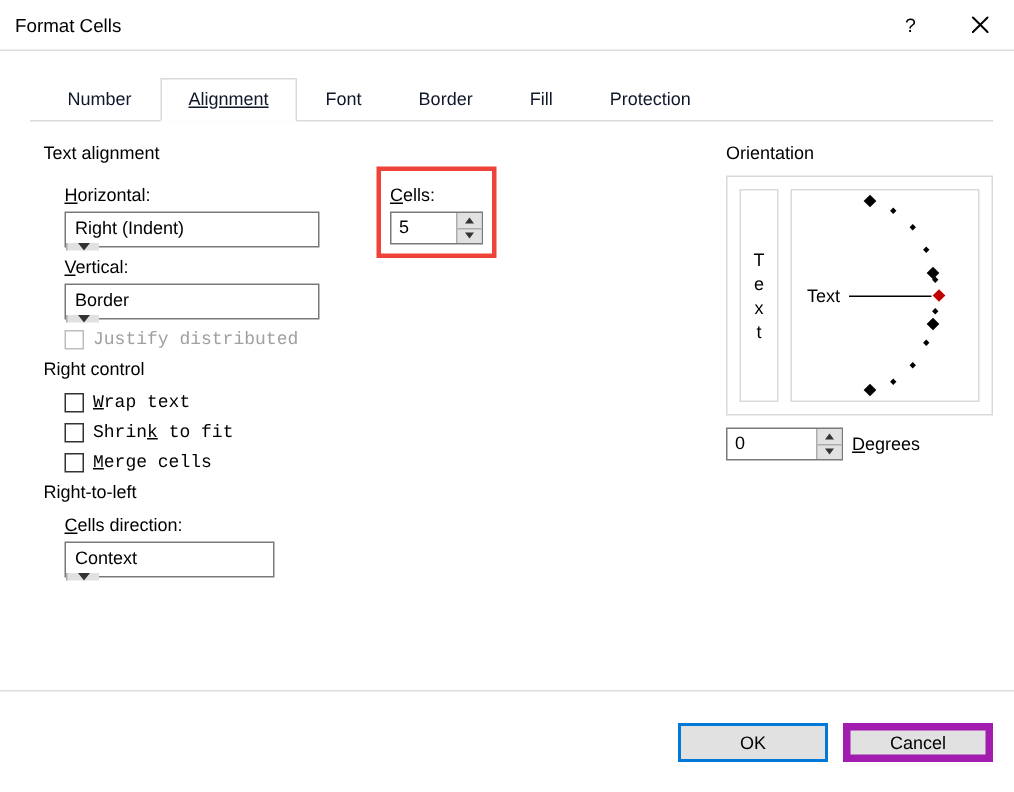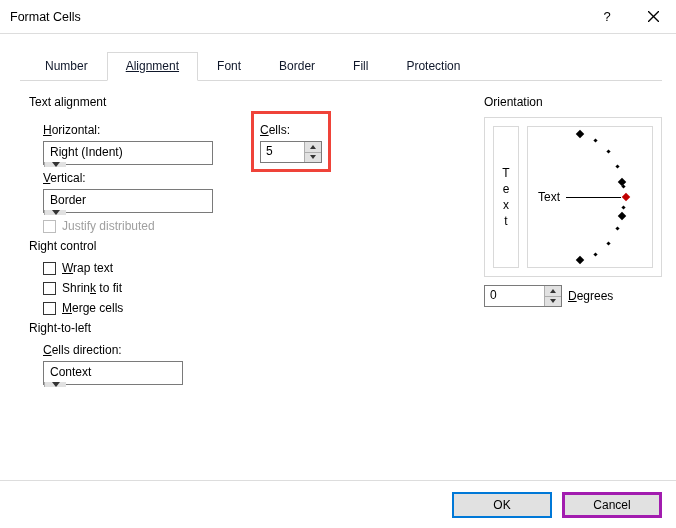--- a/index.html
+++ b/index.html
@@ -108,20 +108,21 @@
   }
   .tri-down {
     width: 0; height: 0;
     border-left: 3px solid transparent;
     border-right: 3px solid transparent;
     border-top: 4px solid #333;
   }
   .chk-row {
     display: flex; align-items: center; gap: 6px;
     margin: 6px 0;
+    font-family: Liberation Mono, monospace;
   }
   .chk {
     width: 13px; height: 13px; border: 1px solid #333;
   }
   .chk.disabled { border-color: #bdbdbd; }
   .chk-row.disabled { color: #a0a0a0; }
   .right-col { width: 178px; }
   .orient-dial {
     border: 1px solid #d9d9d9;
     padding: 8px;
@@ -153,27 +154,27 @@
     background: #000; transform: rotate(45deg);
   }
   .dot { width: 3px; height: 3px; }
   .diamond.red { background: #c00000; }
   .deg-row {
     display: flex; align-items: center; gap: 6px; margin-top: 8px;
   }
   .deg-row .spinner { width: 78px; }
   .footer {
     position: absolute; bottom: 0; left: 0; right: 0;
-    height: 48px; border-top: 1px solid #ddd;
+    height: 68px; border-top: 1px solid #ddd;
     display: flex; align-items: center; justify-content: flex-end;
     padding: 0 14px; gap: 10px;
   }
   .btn-std {
     width: 100px; height: 26px;
-    background: #e1e1e1; border: 3px solid #a21caf;
+    background: #e1e1e1; border: 5px solid #a21caf;
     display: flex; align-items: center; justify-content: center;
     font-size: 12px;
   }
   .btn-std.primary { border: 2px solid #0078d7; background: #e1e1e1; }
   .tabs-wrap { padding-right: 14px; }
 </style>
 </head>
 <body>
 
 <div class="titlebar">

